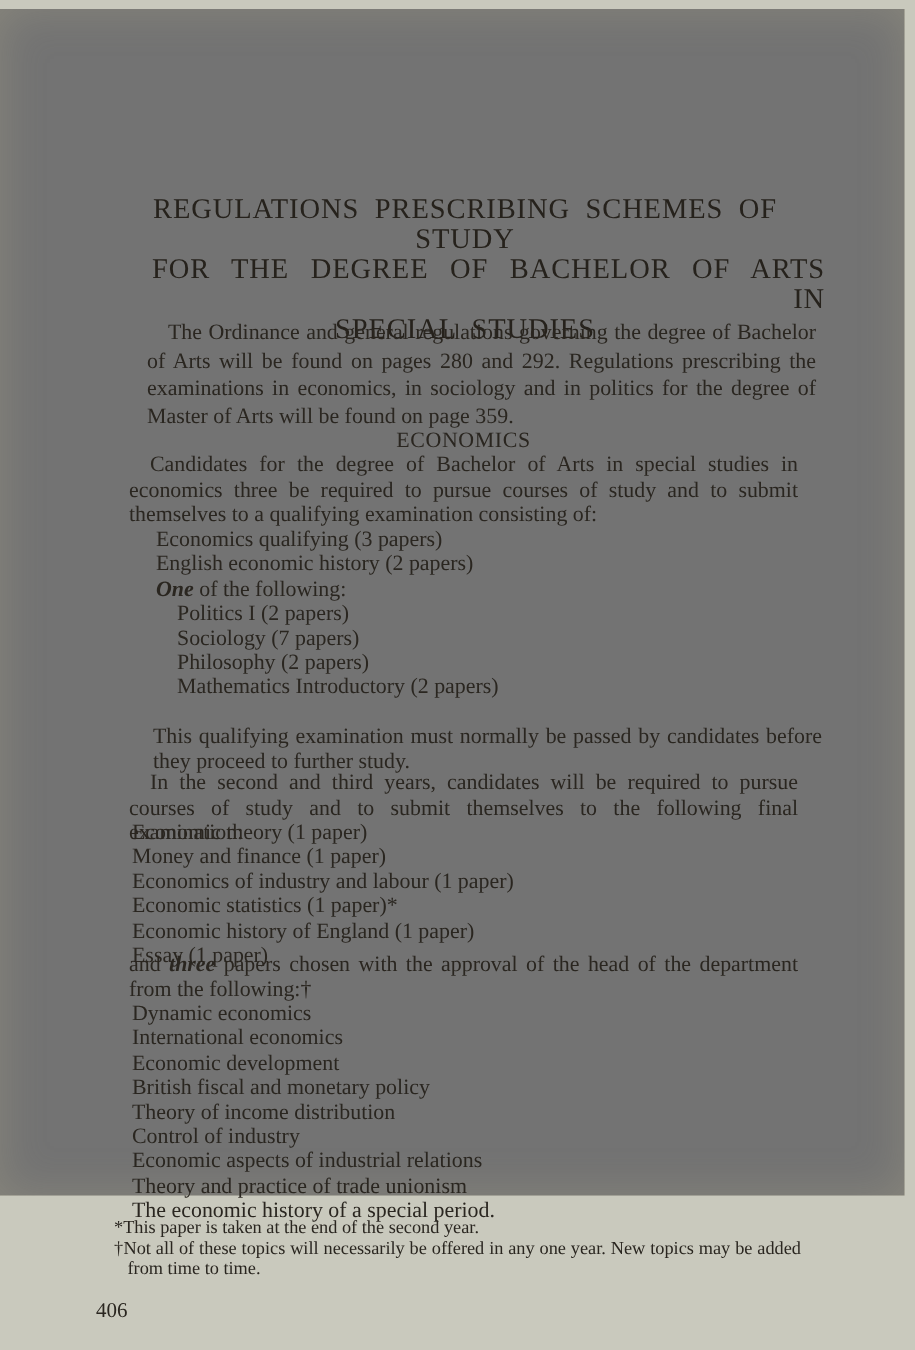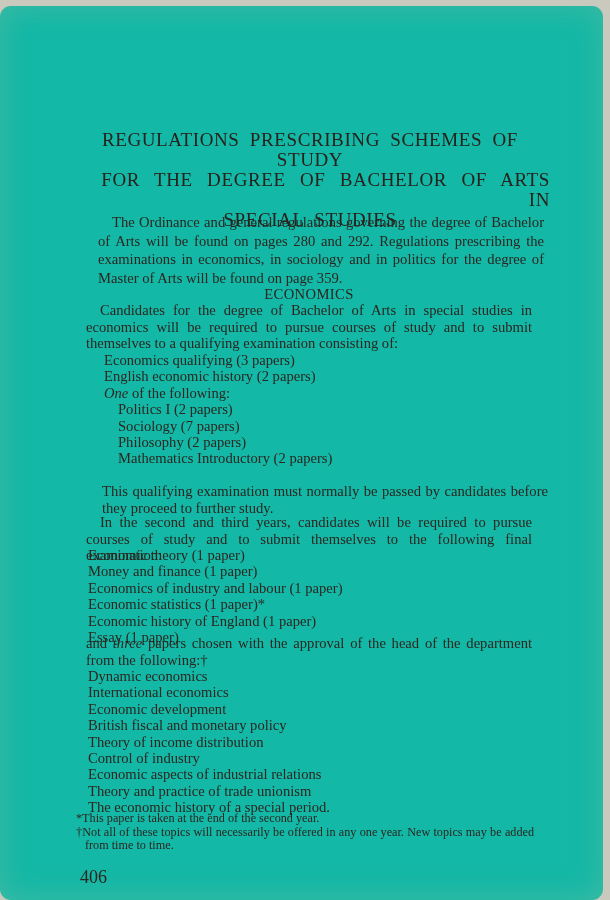--- a/index.html
+++ b/index.html
@@ -4,24 +4,23 @@
   <style>
     html, body { margin: 0; padding: 0; }
     body {
       width: 610px; height: 900px; overflow: hidden;
       background: #c9c9bd;
       font-family: "Liberation Serif", "DejaVu Serif", serif;
       color: #2a2620;
       position: relative;
     }
     .page {
-      position: absolute; left: 0; top: 6px; width: 603px; height: 894px;
-      background: #14b8a6;
+      position: absolute; left: 0; top: 6px; width: 603px; height: 791px;
+      background: #737373;
       box-shadow: inset 0 0 30px rgba(200,190,150,0.25);
-      border-radius: 11px;
     }
     .title {
       position: absolute; left: 70px; width: 480px; top: 124px;
       text-align: center; font-size: 19px; line-height: 20px;
       letter-spacing: 0.6px; word-spacing: 5px; color: #26221c;
     }
     .intro {
       position: absolute; left: 86px; width: 446px; top: 195px;
       font-size: 14.6px; line-height: 18.5px; text-align: justify;
       text-indent: 14px;
@@ -35,40 +34,40 @@
       font-size: 14.6px; line-height: 16.5px; text-align: justify;
     }
     .list { position: absolute; left: 88px; font-size: 14.6px; line-height: 16.4px; }
     .list div { white-space: nowrap; }
     .sub { padding-left: 14px; }
     .footnotes {
       position: absolute; left: 76px; width: 458px; top: 806px;
       font-size: 12.2px; line-height: 13.5px;
     }
     .fn2 { padding-left: 9px; text-indent: -9px; text-align: justify; }
-    .page-number { position: absolute; left: 80px; top: 861px; font-size: 18px; }
-    em { font-style: italic; }
+    .page-number { position: absolute; left: 64px; top: 861px; font-size: 14px; }
+    em { font-style: italic; font-weight: bold; }
   </style>
 </head>
 <body>
 
 <div class="page">
 
   <div class="title">
     <div>REGULATIONS PRESCRIBING SCHEMES OF STUDY</div>
     <div style="word-spacing:9px;text-align:right;">FOR THE DEGREE OF BACHELOR OF ARTS IN</div>
     <div>SPECIAL STUDIES</div>
   </div>
 
   <p class="intro" style="margin:12px;">The Ordinance and general regulations governing the degree of Bachelor of Arts will be found on pages 280 and 292. Regulations prescribing the examinations in economics, in sociology and in politics for the degree of Master of Arts will be found on page 359.</p>
 
   <div class="section-head">ECONOMICS</div>
 
   <p class="para" style="top:296px; margin:0; text-indent:14px;">
-    <span>Candidates for the degree of Bachelor of Arts in special studies in economics will be required to pursue courses of study and to submit themselves to a qualifying examination consisting of:</span>
+    <span>Candidates for the degree of Bachelor of Arts in special studies in economics three be required to pursue courses of study and to submit themselves to a qualifying examination consisting of:</span>
   </p>
 
   <div class="list" style="top:346px;margin-left:16px;">
     <div>Economics qualifying (3 papers)</div>
     <div>English economic history (2 papers)</div>
     <div><em>One</em><span> of the following:</span></div>
     <div class="sub">Politics I (2 papers)</div>
     <div class="sub">Sociology (7 papers)</div>
     <div class="sub">Philosophy (2 papers)</div>
     <div class="sub">Mathematics Introductory (2 papers)</div>

